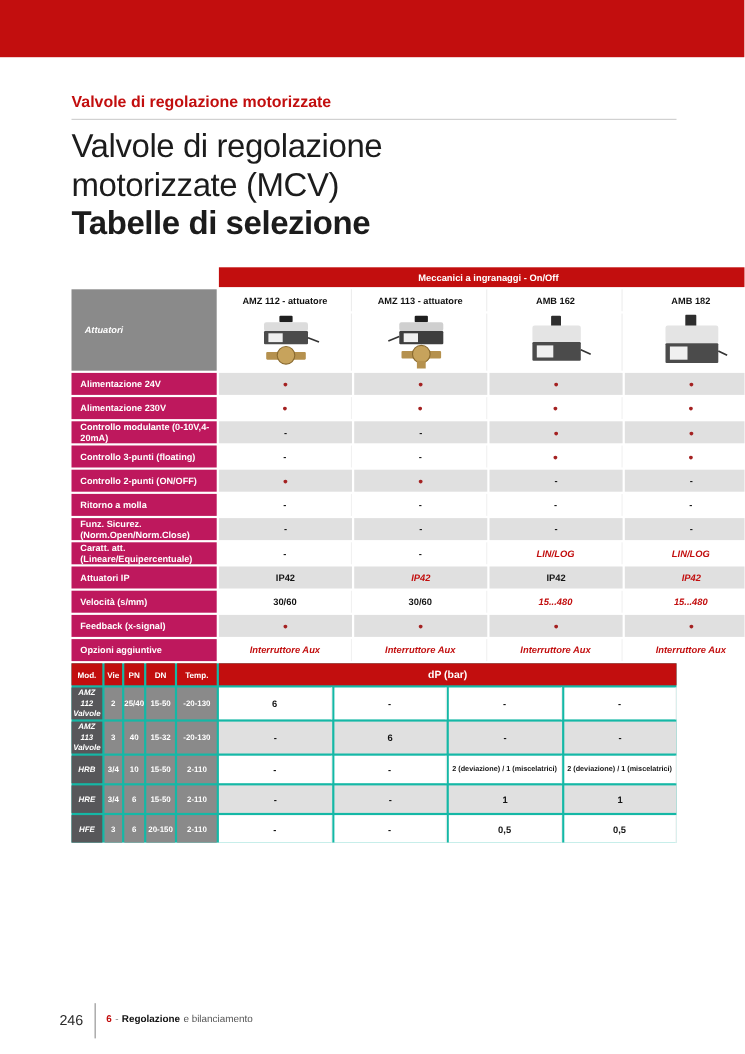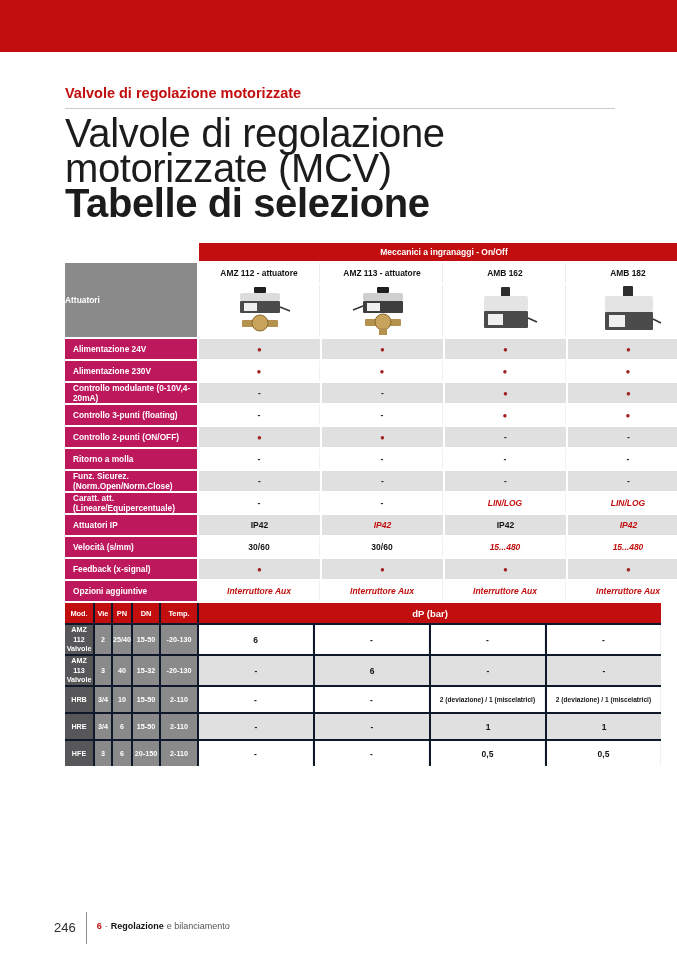--- a/index.html
+++ b/index.html
@@ -2,57 +2,57 @@
 <html><head>
 <meta charset="utf-8">
 <style>
   html,body{margin:0;padding:0;background:#ffffff;}
   .page{position:relative;width:677px;height:958px;background:#ffffff;overflow:hidden;
         font-family:"Liberation Sans",sans-serif;}
   .topbar{position:absolute;top:0;left:0;width:677px;height:52px;background:#c20e0e;}
   .content{position:absolute;left:65px;top:52px;width:550px;}
   .eyebrow{margin-top:33px;color:#c20e0e;font-size:14.5px;font-weight:700;}
   .rule{margin-top:7px;height:1px;background:#cccccc;}
-  .title{margin-top:7px;font-size:40px;line-height:35px;color:#1c1c1c;letter-spacing:-0.4px;font-weight:400;}
+  .title{margin-top:7px;font-size:30px;line-height:35px;color:#1c1c1c;letter-spacing:-0.4px;font-weight:400;}
   .title .bold{font-weight:700;}
 
   
   .grid1{margin-top:22px;display:grid;width:624px;
          grid-template-columns:132px repeat(4,1fr);
          grid-template-rows:18px 20px 52px repeat(12,20px);
          gap:2px;background:#ffffff;}
   .corner{grid-column:1;grid-row:1;background:#ffffff;}
   .band{grid-column:2/span 4;grid-row:1;background:#c20e0e;color:#ffffff;
         font-size:8.5px;font-weight:700;display:flex;align-items:center;justify-content:center;}
   .attu{grid-column:1;grid-row:2/span 2;background:#8a8a8a;color:#ffffff;
-        font-weight:700;font-size:8.4px;display:flex;align-items:center;padding-left:0;}
+        font-weight:700;font-size:8.4px;display:flex;align-items:center;padding-left:12px;font-style:italic;}
   .pname{background:#ffffff;font-size:8.4px;font-weight:700;color:#111;
          display:flex;align-items:center;justify-content:center;border-right:1px solid #ededed;}
   .pimg{background:#ffffff;display:flex;align-items:center;justify-content:center;border-right:1px solid #ededed;}
   .rlabel{background:#be185d;color:#ffffff;font-weight:700;font-size:8.3px;
           display:flex;align-items:center;padding-left:8px;}
   .vcell{display:flex;align-items:center;justify-content:center;font-size:8.5px;}
   .vcell.g{background:#e0e0e0;}
   .vcell.w{background:#ffffff;border-right:1px solid #f1f1f1;}
   [data-kind="dot"]{color:#a42121;font-size:8px;}
   [data-kind="dash"]{color:#1a1a1a;font-weight:700;}
   [data-kind="red"]{color:#c20e0e;font-weight:700;font-style:italic;}
   [data-kind="black"]{color:#141414;font-weight:700;}
 
   
-  .grid2{margin-top:2px;display:grid;width:596px;
+  .grid2{margin-top:2px;display:grid;width:550px;
          grid-template-columns:28px 16px 18px 26px 36px repeat(4,1fr);
          grid-template-rows:20px 29px 29px 25px 25px 25px;
-         gap:2px;background:#0f172a;}
+         gap:2px;background:#14b8a6;}
   .h2cell{background:#c20e0e;color:#ffffff;font-weight:700;font-size:7.4px;
           display:flex;align-items:center;justify-content:center;}
   .dphead{grid-column:6/span 4;background:#c20e0e;color:#ffffff;font-weight:700;font-size:9.5px;
           display:flex;align-items:center;justify-content:center;}
   .modcell{background:#57575a;color:#ffffff;font-weight:700;font-size:7.2px;text-align:center;
-           display:flex;align-items:center;justify-content:center;line-height:1.3;padding:0 2px;}
+           display:flex;align-items:center;justify-content:center;line-height:1.3;padding:0 2px;font-style:italic;}
   .paramcell{background:#8a8a8a;color:#ffffff;font-weight:700;font-size:7.2px;text-align:center;
              display:flex;align-items:center;justify-content:center;}
   .dpcell{display:flex;align-items:center;justify-content:center;font-weight:700;font-size:8.5px;
           color:#141414;text-align:center;padding:0 3px;}
   .dpcell.g{background:#e0e0e0;}
   .dpcell.w{background:#ffffff;border-right:1px solid #f1f1f1;}
   .dpcell.long{font-size:6.6px;white-space:nowrap;}
 
   
   .footer{position:absolute;left:54px;top:912px;display:flex;align-items:center;}

